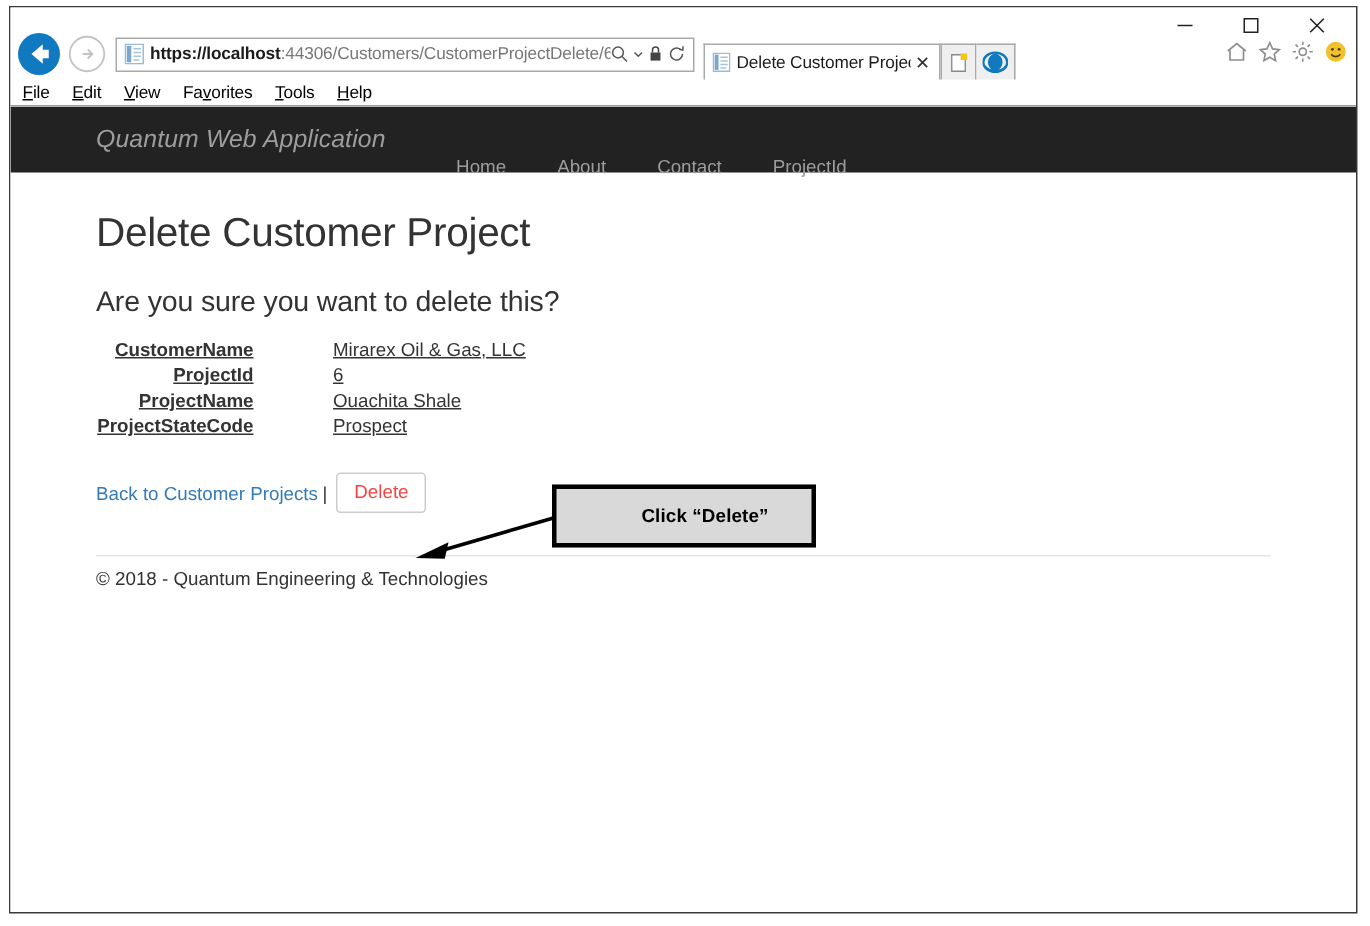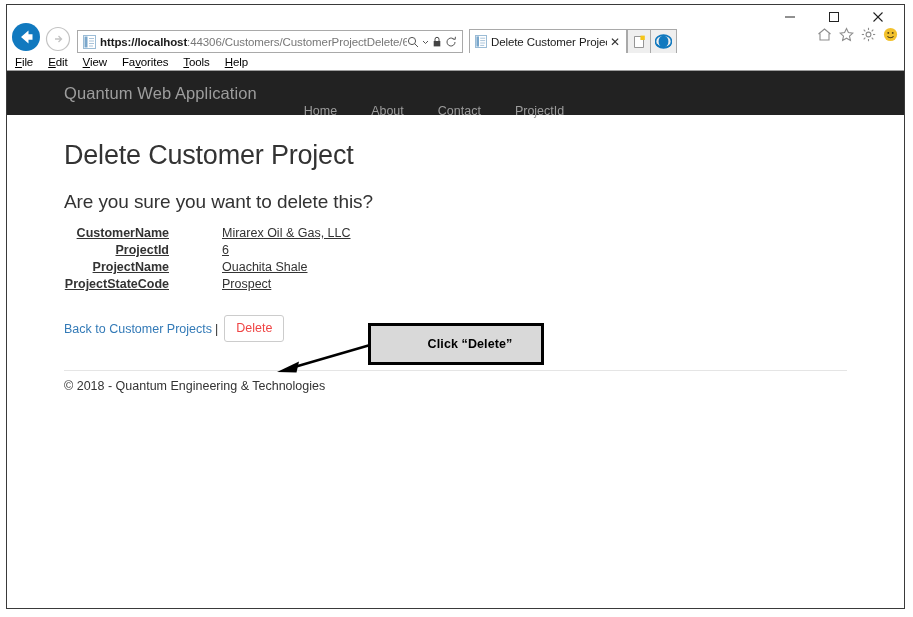--- a/index.html
+++ b/index.html
@@ -52,21 +52,21 @@
   }
   .win-btn svg { display:block; }
 
   .navrow {
     position: absolute;
     left: 0;
     top: 14px;
     right: 0;
     height: 34px;
     display: flex;
-    align-items: flex-end;
+    align-items: center;
   }
   .nav-back, .nav-fwd {
     flex: none;
     display: flex;
     align-items: center;
     justify-content: center;
   }
   .nav-back { width: 32px; height: 32px; margin-left: 3px; }
   .nav-fwd  { width: 28px; height: 28px; margin-left: 2px; }
 
@@ -199,20 +199,21 @@
     background: #222222;
     display: flex;
     align-items: center;
     padding-left: 57px;
   }
   .brand {
     font-size: 16.5px;
     color: #9d9d9d;
     margin-right: 30px;
     letter-spacing: 0.1px;
+    font-style: italic;
   }
   .site-links { display: flex; align-items: center; }
   .site-links a {
     font-size: 12.5px;
     color: #9d9d9d;
     text-decoration: none;
     padding: 0 17px;
     margin-top: 36px;
   }
 

